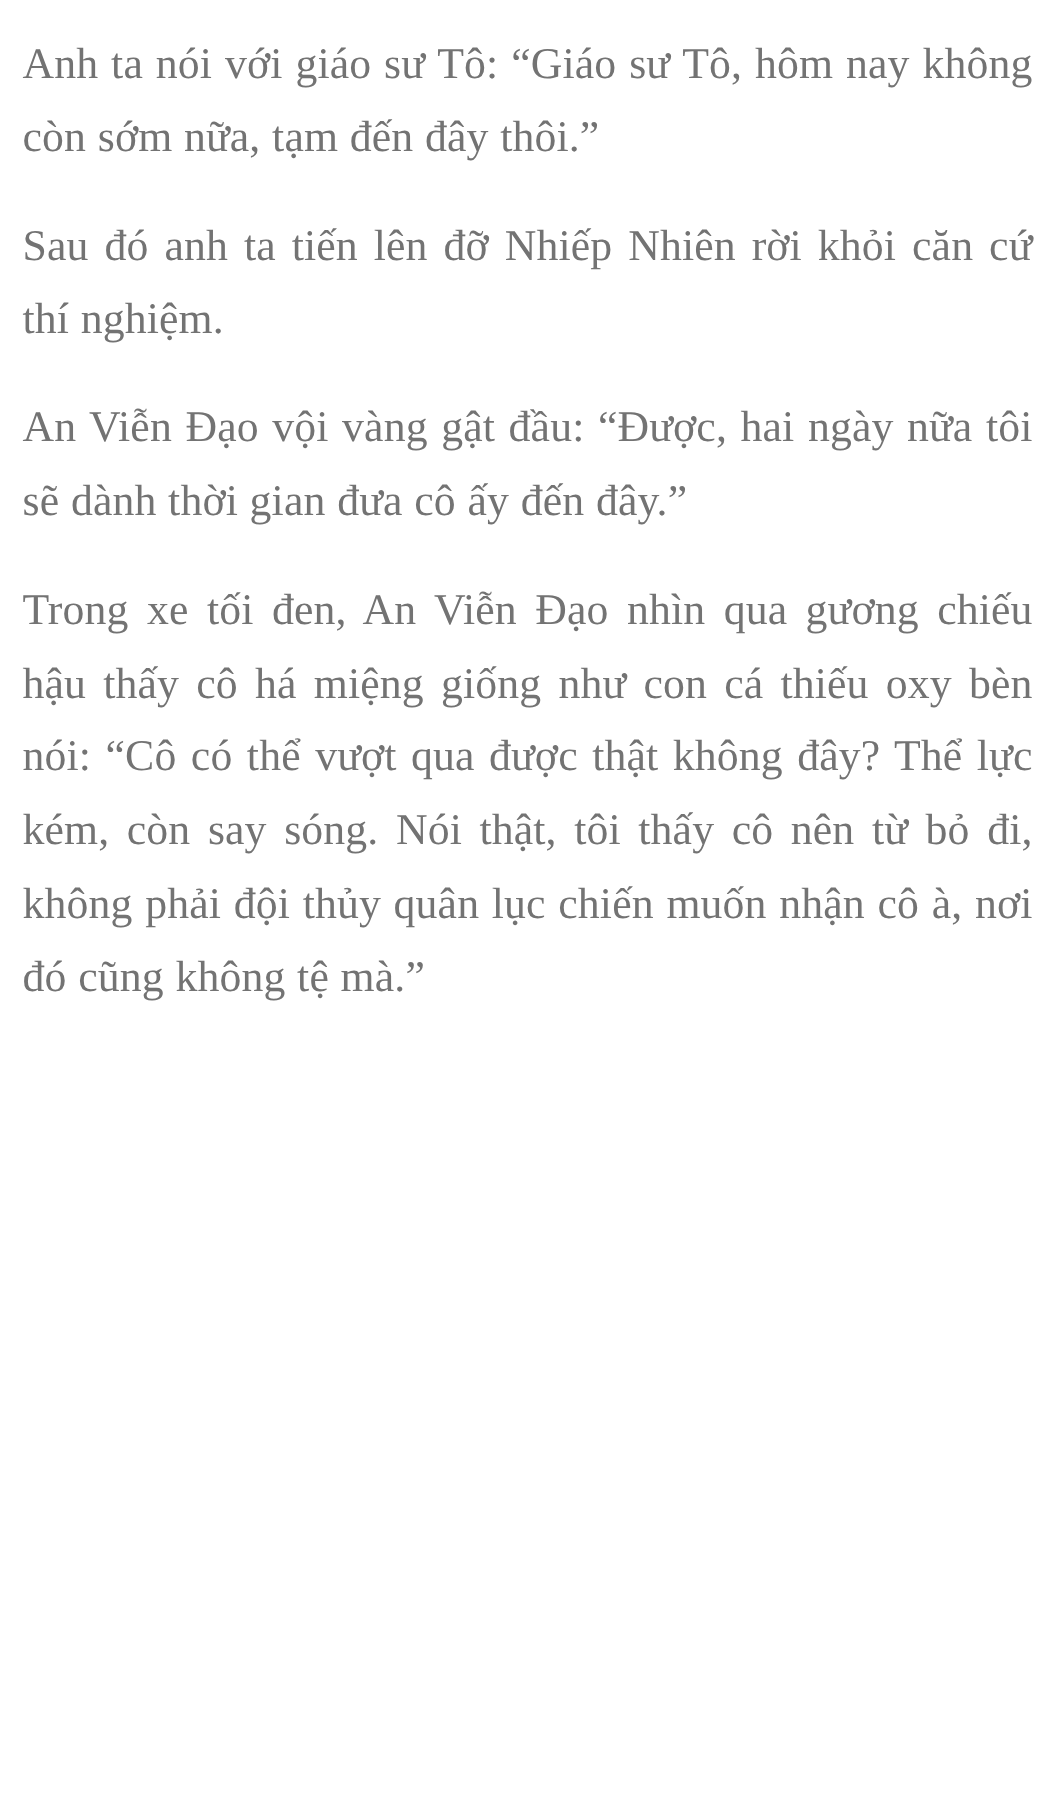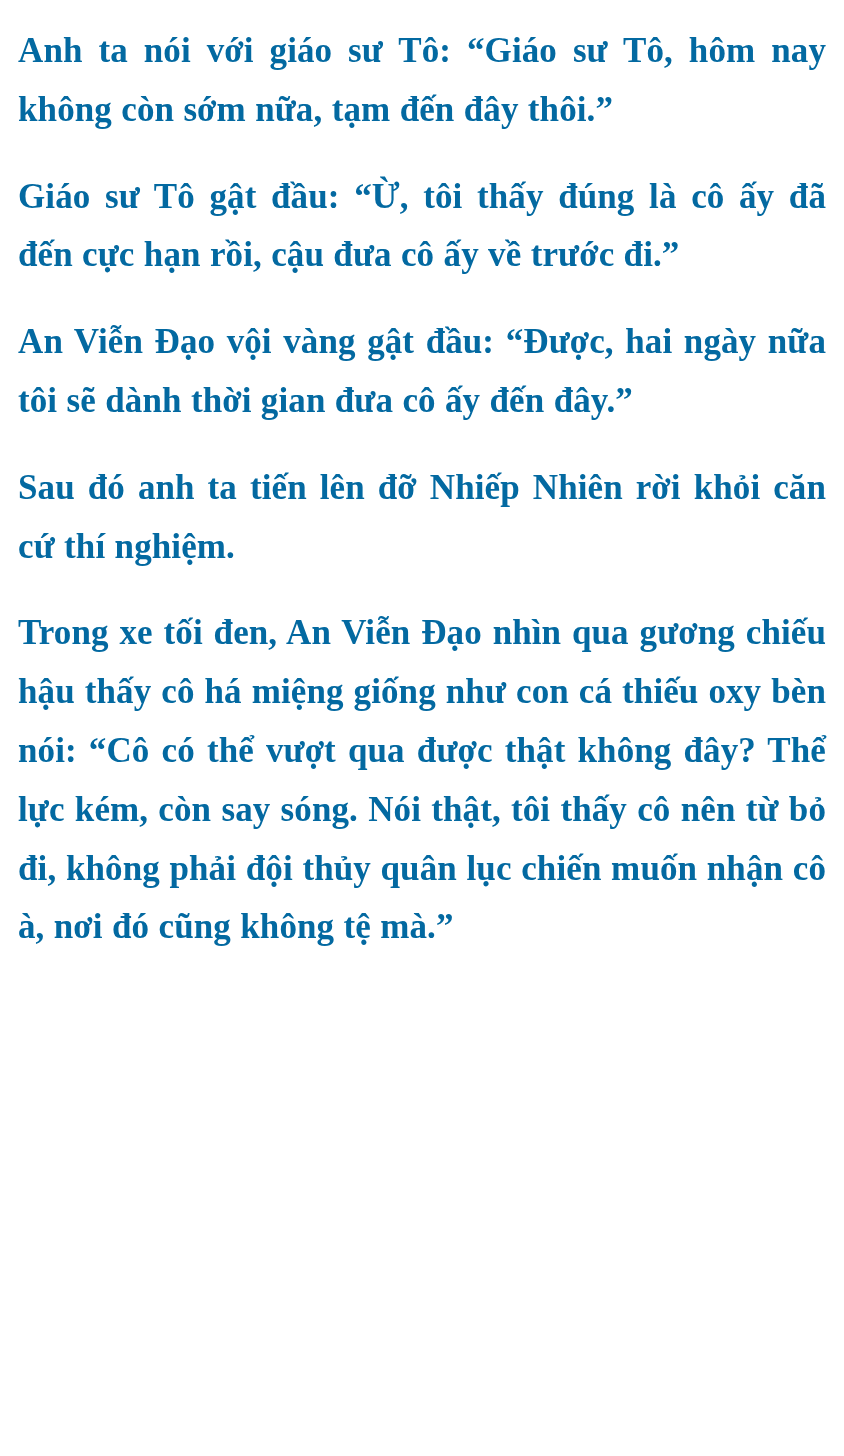--- a/index.html
+++ b/index.html
@@ -15,33 +15,31 @@
   .reader {
     box-sizing: border-box;
     width: 844px;
     padding: 22px 18px 20px 18px;
     background: #ffffff;
   }
   .para {
     margin: 0 0 28px 0;
     font-size: 35px;
     line-height: 1.68;
-    color: #0369a1;
+    color: #737373;
     text-align: justify;
     text-justify: inter-word;
     letter-spacing: 0.1px;
     word-spacing: 0.5px;
-    font-weight: bold;
   }
   .para:last-child {
     margin-bottom: 0;
   }
 </style>
 </head>
 <body>
 
 <div class="reader">
   <p class="para">Anh ta nói với giáo sư Tô: “Giáo sư Tô, hôm nay không còn sớm nữa, tạm đến đây thôi.”</p>
-  <p class="para">Giáo sư Tô gật đầu: “Ừ, tôi thấy đúng là cô ấy đã đến cực hạn rồi, cậu đưa cô ấy về trước đi.”</p>
+  <p class="para">Sau đó anh ta tiến lên đỡ Nhiếp Nhiên rời khỏi căn cứ thí nghiệm.</p>
   <p class="para">An Viễn Đạo vội vàng gật đầu: “Được, hai ngày nữa tôi sẽ dành thời gian đưa cô ấy đến đây.”</p>
-  <p class="para">Sau đó anh ta tiến lên đỡ Nhiếp Nhiên rời khỏi căn cứ thí nghiệm.</p>
   <p class="para">Trong xe tối đen, An Viễn Đạo nhìn qua gương chiếu hậu thấy cô há miệng giống như con cá thiếu oxy bèn nói: “Cô có thể vượt qua được thật không đây? Thể lực kém, còn say sóng. Nói thật, tôi thấy cô nên từ bỏ đi, không phải đội thủy quân lục chiến muốn nhận cô à, nơi đó cũng không tệ mà.”</p>
 </div>
 
 </body></html>

